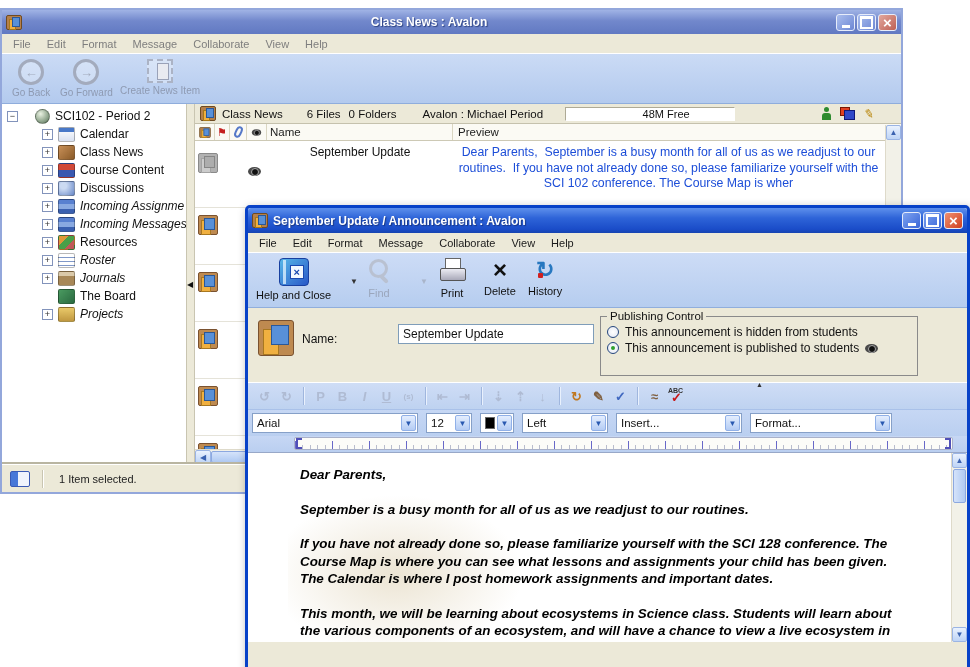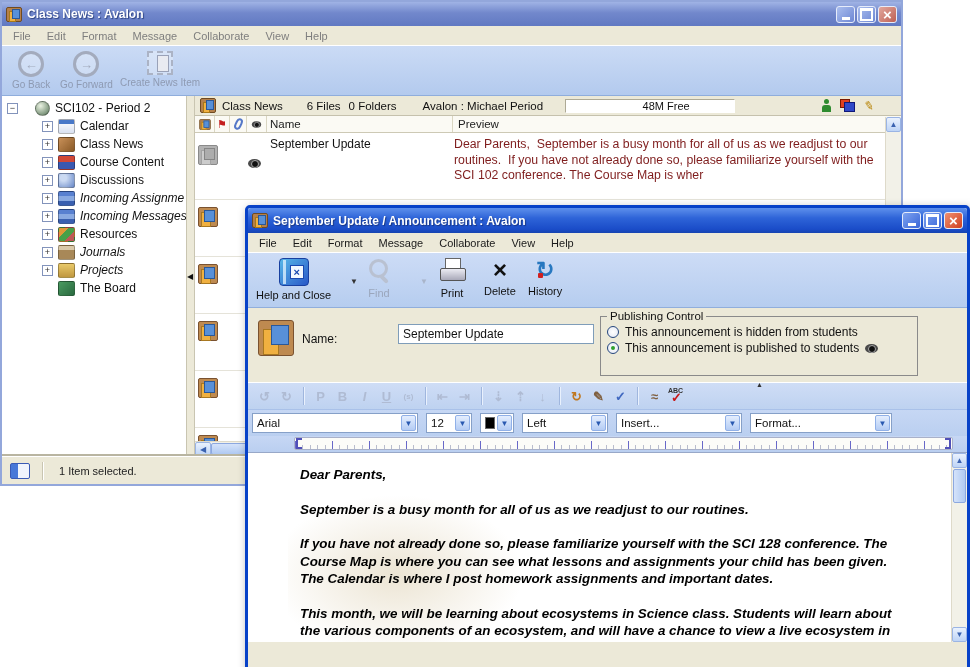--- a/index.html
+++ b/index.html
@@ -15,22 +15,22 @@
   .tb-btn { width:19px; height:17px; border-radius:3px; border:1px solid #E6ECFA;
             display:flex; align-items:center; justify-content:center; color:#fff; }
   .tb-btn.min::before { content:""; width:8px; height:3px; background:#fff; margin-top:8px; }
   .tb-btn.max::before { content:""; width:9px; height:8px; border:2px solid #fff; border-top-width:3px; }
   .tb-btn.close::before { content:"\00d7"; font-size:15px; font-weight:bold; line-height:1; }
   .menubar { height:20px; background:#ECE9D8; border-bottom:1px solid #fff;
              display:flex; align-items:center; padding-left:3px; font-size:11px; }
   .menubar .mi { padding:2px 8px; }
 
   
-  .main-win { position:absolute; left:0; top:0; width:903px; height:486px;
-              background:#ECE9D8; border:2px solid #93A7DB; }
+  .main-win { position:absolute; left:0; top:8px; width:903px; height:486px;
+              background:#ECE9D8; border:2px solid #93A7DB;text-align:center; }
   .main-win .titlebar { background:linear-gradient(#A0B3E5,#7288CC 45%,#6179C2); }
   .main-win .tb-btn.min, .main-win .tb-btn.max { background:linear-gradient(135deg,#AABEEE,#6D87D4); }
   .main-win .tb-btn.close { background:linear-gradient(135deg,#E2A89E,#BE6054); }
   .main-win .menubar .mi { color:#7E7E7E; }
 
   .app-icon { width:16px; height:15px; flex:none; position:relative;
               background:#B5804A; border:1px solid #6E4A22; border-radius:2px; }
   .app-icon::before { content:""; position:absolute; left:2px; top:3px; width:5px; height:9px;
                       background:#F0B040; border:1px solid #A87818; }
   .app-icon::after  { content:""; position:absolute; right:1px; top:1px; width:6px; height:8px;
@@ -119,21 +119,21 @@
   .rows { flex:1; position:relative; overflow:hidden; }
   .announce-icon { width:20px; height:20px; position:relative; background:#BE8A50;
                    border:1px solid #7A5230; border-radius:2px; }
   .announce-icon::before { content:""; position:absolute; left:2px; top:4px; width:8px; height:13px;
                            background:#F0B040; border:1px solid #A87820; }
   .announce-icon::after { content:""; position:absolute; right:2px; top:2px; width:9px; height:10px;
                           background:#5890D8; border:1px solid #2A5898; }
   .announce-icon.gray { filter:grayscale(1) opacity(.7); }
   .row1-name { position:absolute; left:75px; top:4px; width:180px; font-size:12px; color:#111; }
   .row1-preview { position:absolute; left:259px; top:4px; right:18px; font-size:12.3px;
-                  line-height:15.6px; color:#7f1d1d; white-space:pre-wrap; }
+                  line-height:15.6px; color:#1d4ed8; white-space:pre-wrap; }
   .row-icon { position:absolute; left:3px; }
   .row1-eye { position:absolute; left:53px; top:26px; }
   .rowsep { position:absolute; left:0; right:16px; height:1px; background:#E5E3D9; }
 
   .vscroll { position:absolute; right:0; top:21px; bottom:15px; width:16px; background:#F2F1E8;
              border-left:1px solid #DEDACA; }
   .scroll-btn { height:15px; background:linear-gradient(#EAF2FE,#BED4F6); border:1px solid #9AB4E4;
                 border-radius:2px; color:#3A62B0; font-size:8px; text-align:center; line-height:13px; }
   .scroll-btn.up::before { content:"\25B2"; } .scroll-btn.down::before { content:"\25BC"; }
   .scroll-btn.left::before { content:"\25C0"; }
@@ -354,32 +354,37 @@
           <span class="ticon incoming"></span>
           <span class="lbl it">Incoming Messages</span>
         </div>
         <div class="tree-row">
           <span class="expander plus"></span>
           <span class="ticon resources"></span>
           <span class="lbl">Resources</span>
         </div>
         <div class="tree-row">
           <span class="expander plus"></span>
+          <span class="ticon roster"></span>
+          <span class="lbl it">Roster</span>
+        </div>
+        <div class="tree-row">
+          <span class="expander plus"></span>
           <span class="ticon journals"></span>
           <span class="lbl it">Journals</span>
-        </div>
-        <div class="tree-row">
-          <span class="expander plus"></span>
-          <span class="ticon projects"></span>
-          <span class="lbl it">Projects</span>
         </div>
         <div class="tree-row noexp">
           <span class="expander"></span>
           <span class="ticon board"></span>
           <span class="lbl">The Board</span>
+        </div>
+        <div class="tree-row">
+          <span class="expander plus"></span>
+          <span class="ticon projects"></span>
+          <span class="lbl it">Projects</span>
         </div>
       </div>
 
       <div class="splitter">
         <span class="collapse-arrow">◀</span>
       </div>
 
       <div class="list-pane">
         <div class="info-bar">
           <span class="app-icon"></span>

